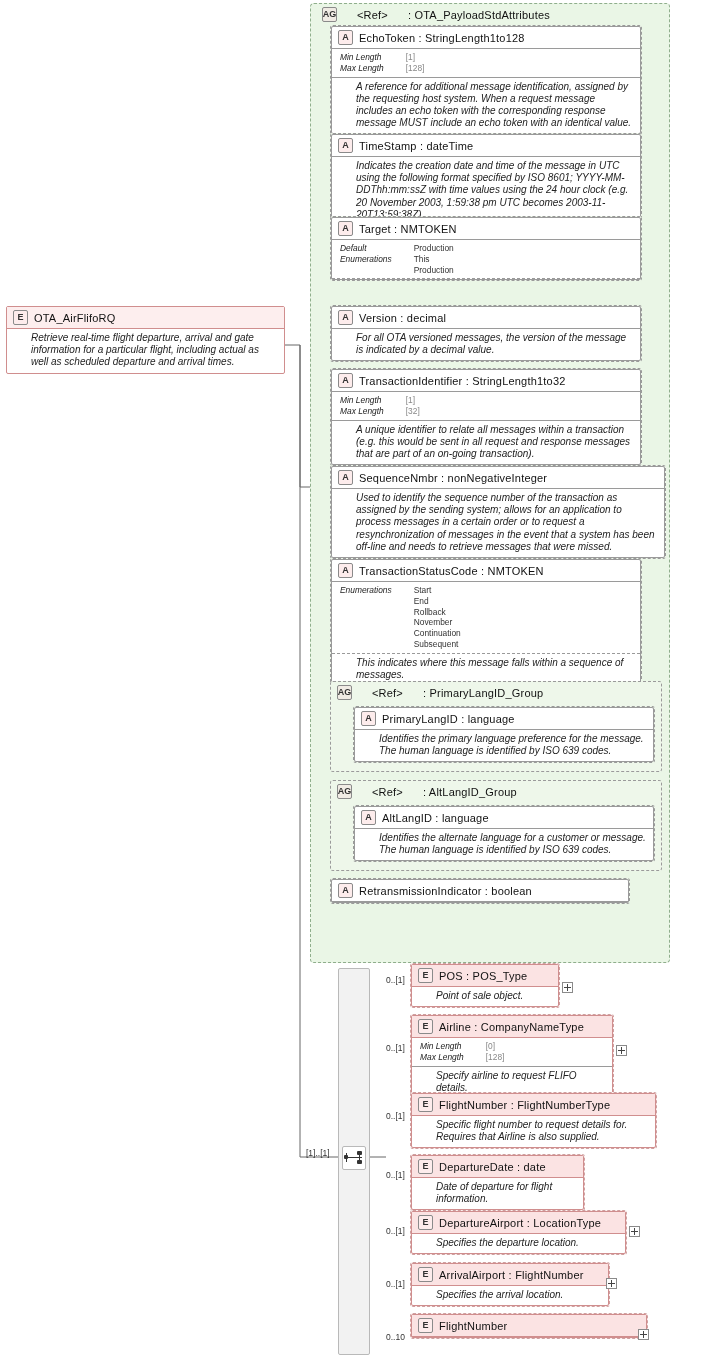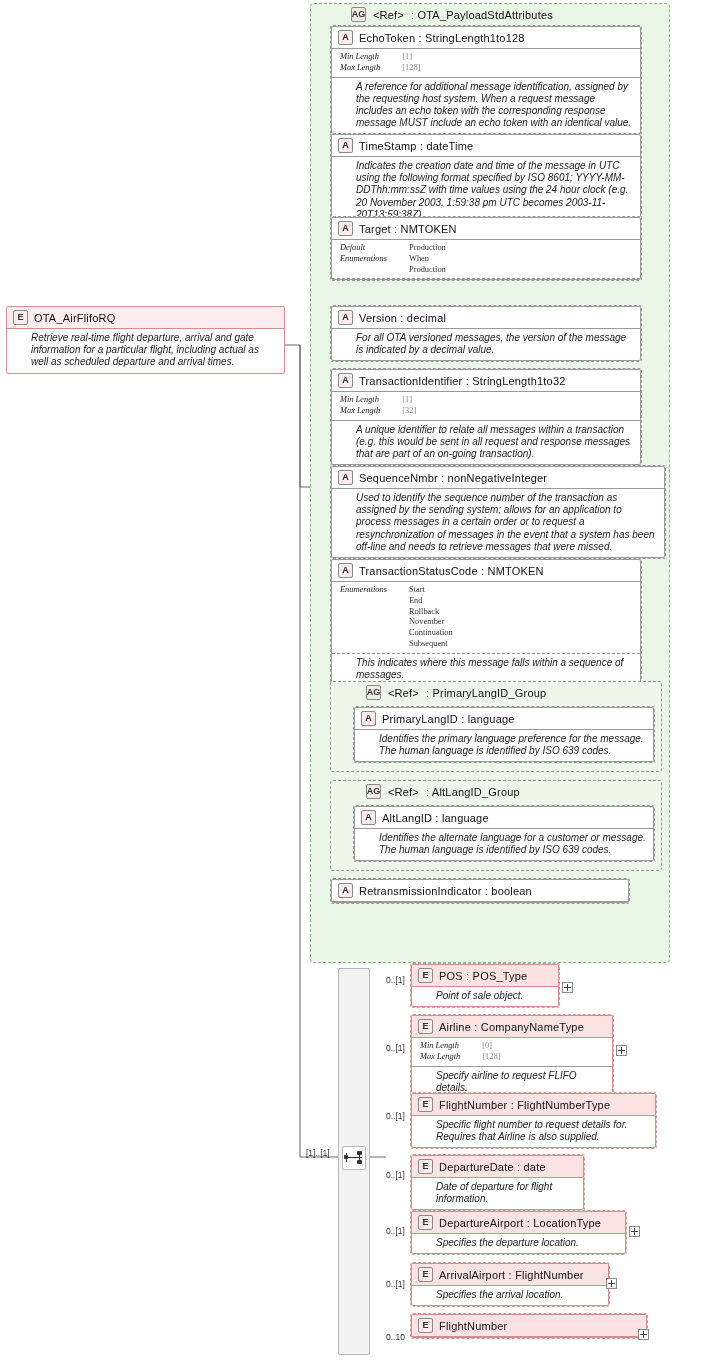--- a/index.html
+++ b/index.html
@@ -10,39 +10,39 @@
   .node{position:absolute;box-sizing:border-box;}
   .hdr{display:flex;align-items:center;gap:6px;padding:3px 6px;box-sizing:border-box;}
   .badge{width:15px;height:15px;border-radius:2px;box-sizing:border-box;display:flex;align-items:center;justify-content:center;font-size:9px;font-weight:bold;line-height:1;}
   .badge.a{border:1px solid #8a8a8a;background:#fdecec;color:#333;}
   .badge.ag{border:1px solid #8a8a8a;background:#f0ebe4;color:#333;}
   .badge.e{border:1px solid #8a8a8a;background:#fdecec;color:#333;}
   .name{font-size:11px;color:#111;letter-spacing:.2px;}
   .desc{font-size:10px;font-style:italic;color:#222;line-height:1.22;padding:3px 6px 4px 24px;}
   .facets{font-size:8.4px;font-style:italic;color:#222;padding:3px 6px 3px 8px;}
   .facets table{border-collapse:collapse;}
-  .facets td{font-size:8.4px;font-style:italic;color:#222;padding:0 0 0 0;line-height:1.28;vertical-align:top;font-family:Liberation Serif, serif;}
+  .facets td{font-size:8.4px;font-style:italic;color:#222;padding:0 0 0 0;line-height:1.28;vertical-align:top;}
   .facets td.v{padding-left:22px;font-style:normal;color:#333;}
   .facets td.vg{padding-left:22px;font-style:normal;color:#888;}
   .sep{height:0;border-top:1px solid #9a9a9a;}
   .sepd{height:0;border-top:1px dashed #9a9a9a;}
 
   
   .attr{border:1px solid #9a9a9a;background:#fff;border-radius:2px;}
   .attr .hdr{border-bottom:1px solid #9a9a9a;}
   .attrwrap{border:1px dashed #9a9a9a;background:#eef7ea;border-radius:3px;}
 
   
   .elem{border:1px solid #d08e8e;background:#fff;border-radius:2px;}
   .elem .hdr{background:#fbe3e3;border-bottom:1px solid #d08e8e;}
   .elemwrap{border:1px dashed #cfa0a0;background:#fdf1f1;border-radius:3px;}
 
   
   .refwrap{border:1px dashed #9a9a9a;background:#eef7ea;border-radius:3px;}
-  .refhdr{display:flex;align-items:center;gap:7px;padding:3px 6px;margin-left:29px;}
+  .refhdr{display:flex;align-items:center;gap:20px;padding:3px 6px;}
 
   .big{border:1px dashed #8fae8c;background:#eaf6e6;border-radius:4px;}
 
   
   .root{border:1px solid #d08e8e;background:#fff;border-radius:2px;}
   .root .hdr{background:#fdeeee;border-bottom:1px solid #d08e8e;}
 
   
   .plus{position:absolute;width:11px;height:11px;border:1px solid #8a8a8a;background:#fff;box-sizing:border-box;}
   .plus:before{content:"";position:absolute;left:4px;top:1px;width:1px;height:7px;background:#444;}
@@ -131,21 +131,21 @@
       </div>
       <div class="facets">
         <table>
           <tbody>
               <tr>
                 <td>Default</td>
                 <td class="v">Production</td>
               </tr>
           <tr>
                 <td>Enumerations</td>
-                <td class="v">When</td>
+                <td class="v">This</td>
               </tr>
           <tr>
                 <td></td>
                 <td class="v">Production</td>
               </tr>
         </tbody>
           </table>
       </div>
       <div class="sepd"></div>
     </div>

